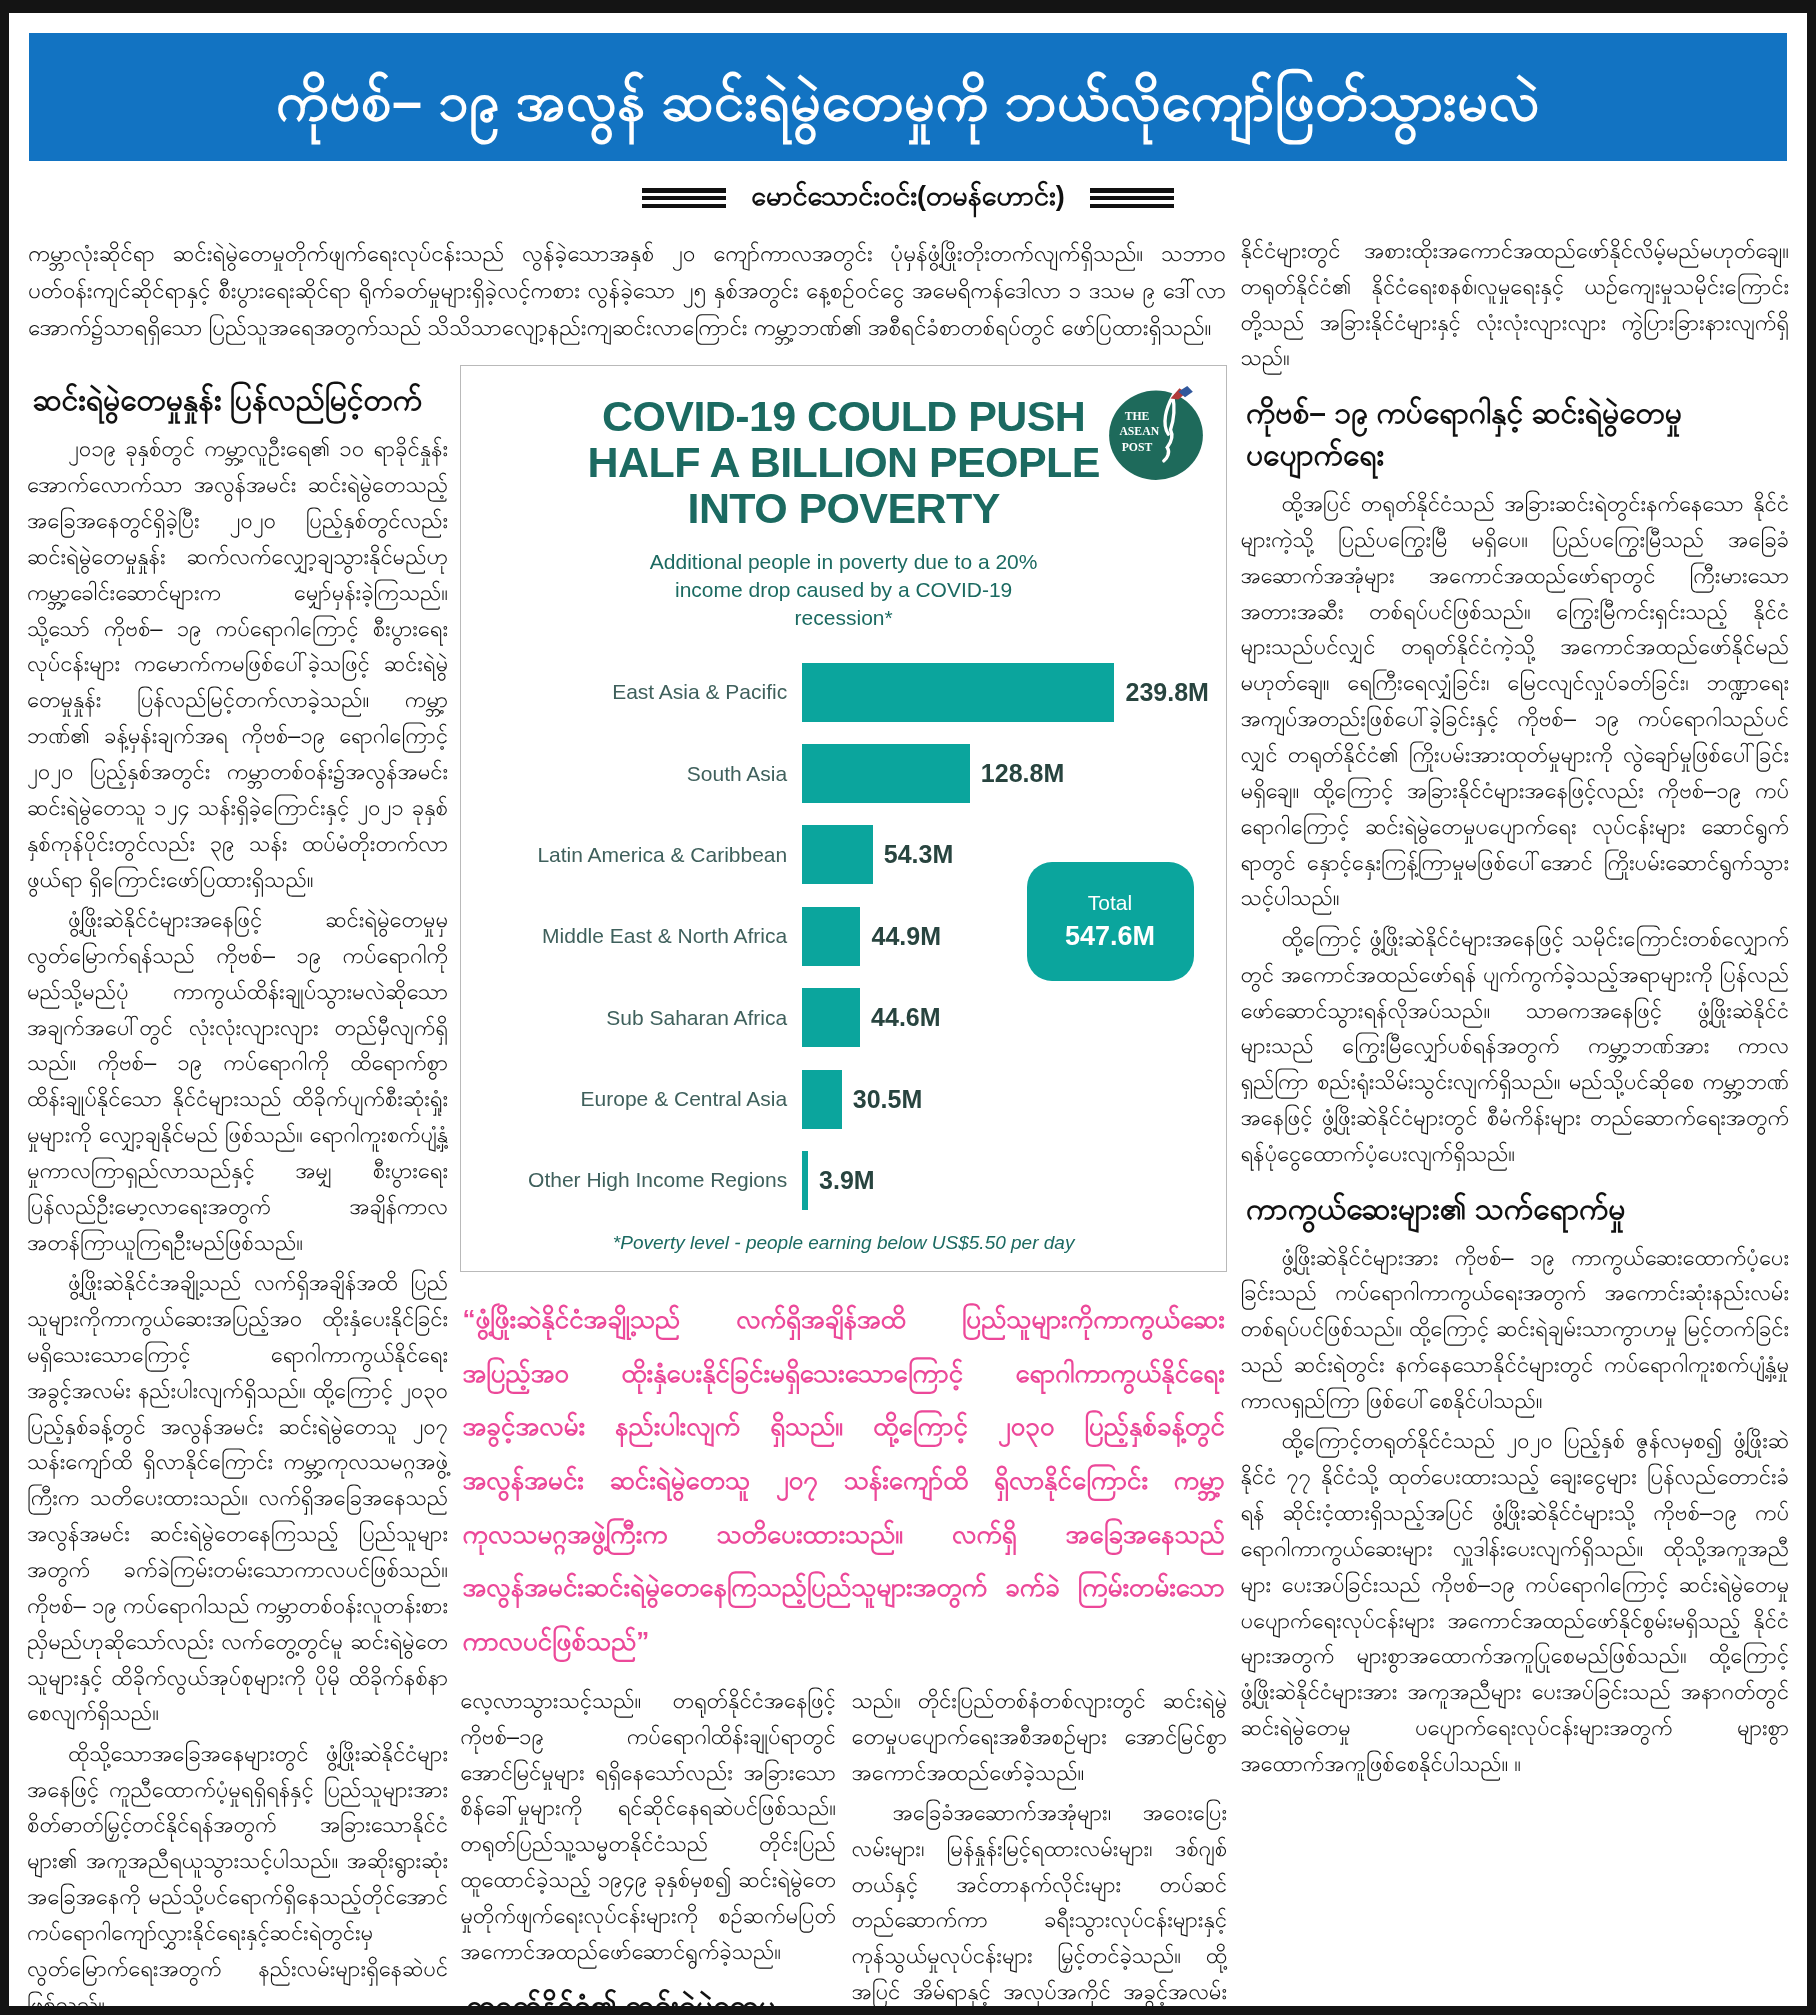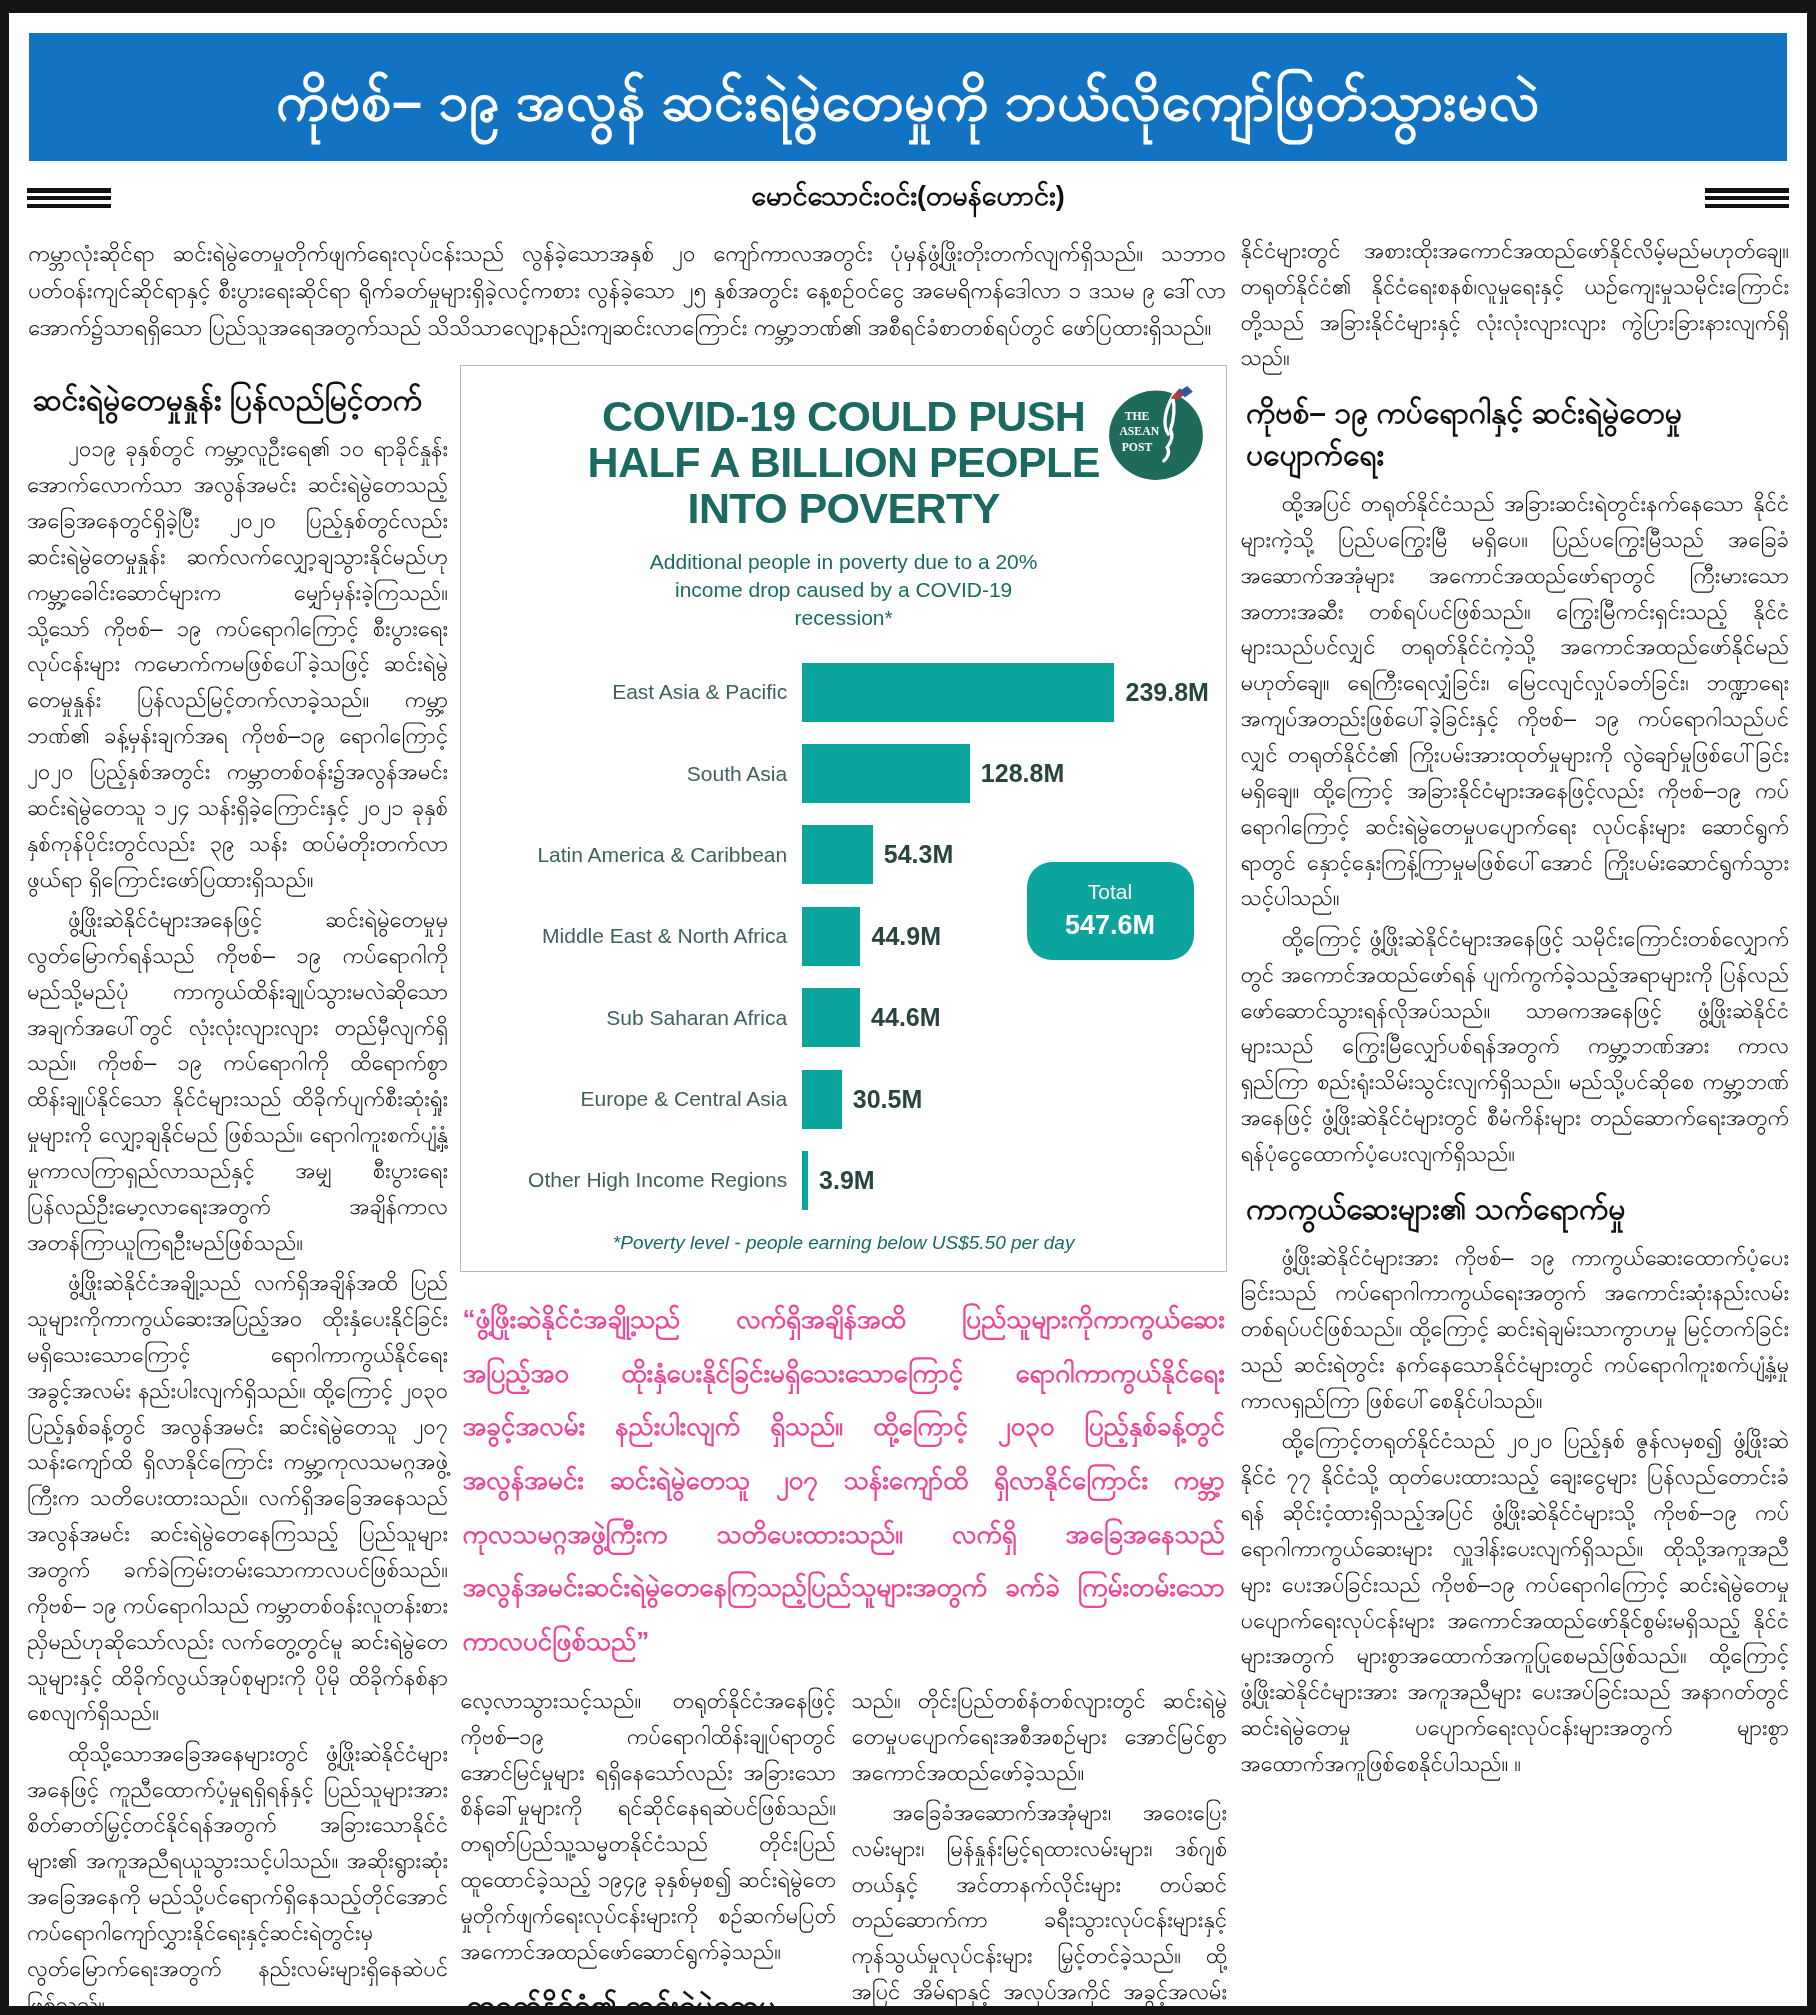--- a/index.html
+++ b/index.html
@@ -11,21 +11,21 @@
     border:9px solid #141414; border-top-width:13.4px;
     padding:15.7px 18px 12.3px; overflow:hidden;
   }
 
   
   .banner{
     background:#1273c2; margin:4.5px 2.2px 0; padding:37px 17px 29px;
     text-align:center; color:#fff; font-weight:bold; font-size:54px;
     letter-spacing:0.6px; line-height:1.15;
   }
-  .byline-row{ display:flex; justify-content:space-between; align-items:center; gap:25px; margin:17px 0 14.6px; }
+  .byline-row{ display:flex; justify-content:center; align-items:center; gap:25px; margin:17px 0 14.6px; }
   .byline-rule{
     width:84px; height:20px;
     background:repeating-linear-gradient(to bottom,#111 0 4.5px,transparent 4.5px 7.8px);
   }
   .byline-text{ font-size:27px; font-weight:bold; }
 
   
   .content{ display:flex; gap:13.4px; align-items:flex-start; }
   .main{ width:1200px; flex:none; }
   .right-col{ flex:1; min-width:0; }
@@ -52,21 +52,21 @@
   .chart-subtitle{
     font-size:21px; color:#1b6a61; text-align:center; line-height:1.35;
     max-width:437px; margin:0 auto 30px;
   }
   .bar-row{ display:flex; align-items:center; margin-bottom:22.4px; }
   .bar-label{ width:317px; flex:none; text-align:right; padding-right:14.6px; font-size:21px; color:#3f605c; }
   .bar-track{ flex:1; display:flex; align-items:center; min-width:0; }
   .bar{ height:59px; background:#0ba59d; flex:none; }
   .bar-value{ font-size:25px; font-weight:bold; color:#28443f; margin-left:11.2px; white-space:nowrap; }
   .total-box{
-    position:absolute; right:32.5px; top:496px; width:167px; height:98px;
+    position:absolute; right:32.5px; top:496px; width:167px; height:119px;
     background:#0ba59d; border-radius:25px; color:#fff;
     display:flex; flex-direction:column; justify-content:center; align-items:center; gap:5.6px;
   }
   .total-box .t-label{ font-size:21px; }
   .total-box .t-value{ font-size:27px; font-weight:bold; }
   .chart-footnote{ text-align:center; color:#1b6a61; font-size:19px; margin-top:3.4px;font-style:italic; }
   .logo{ position:absolute; top:19px; right:22.4px; width:96px; height:96px; }
 
   
   .quote{

